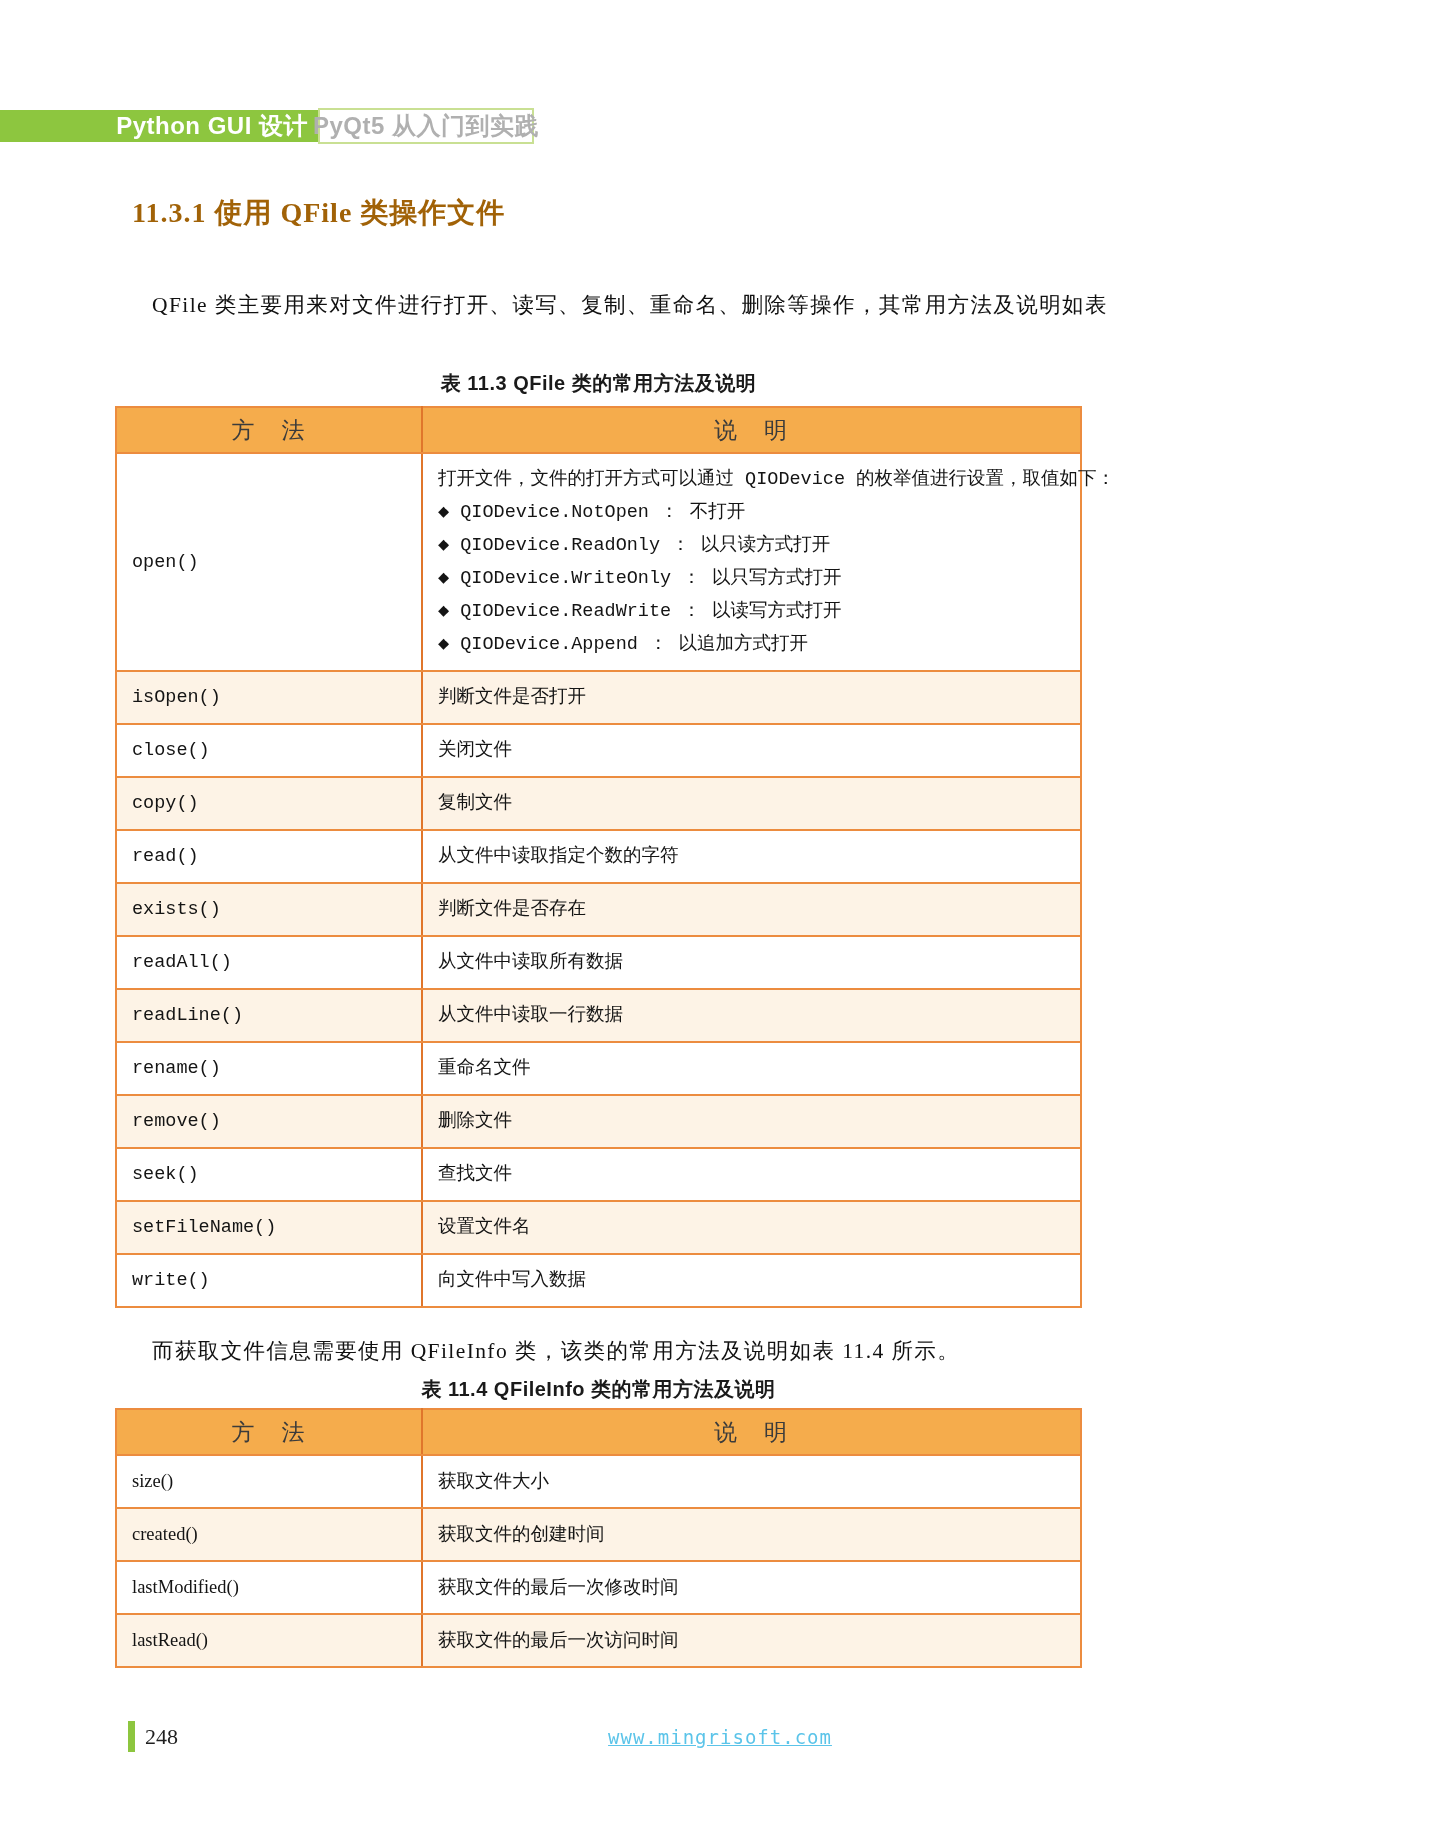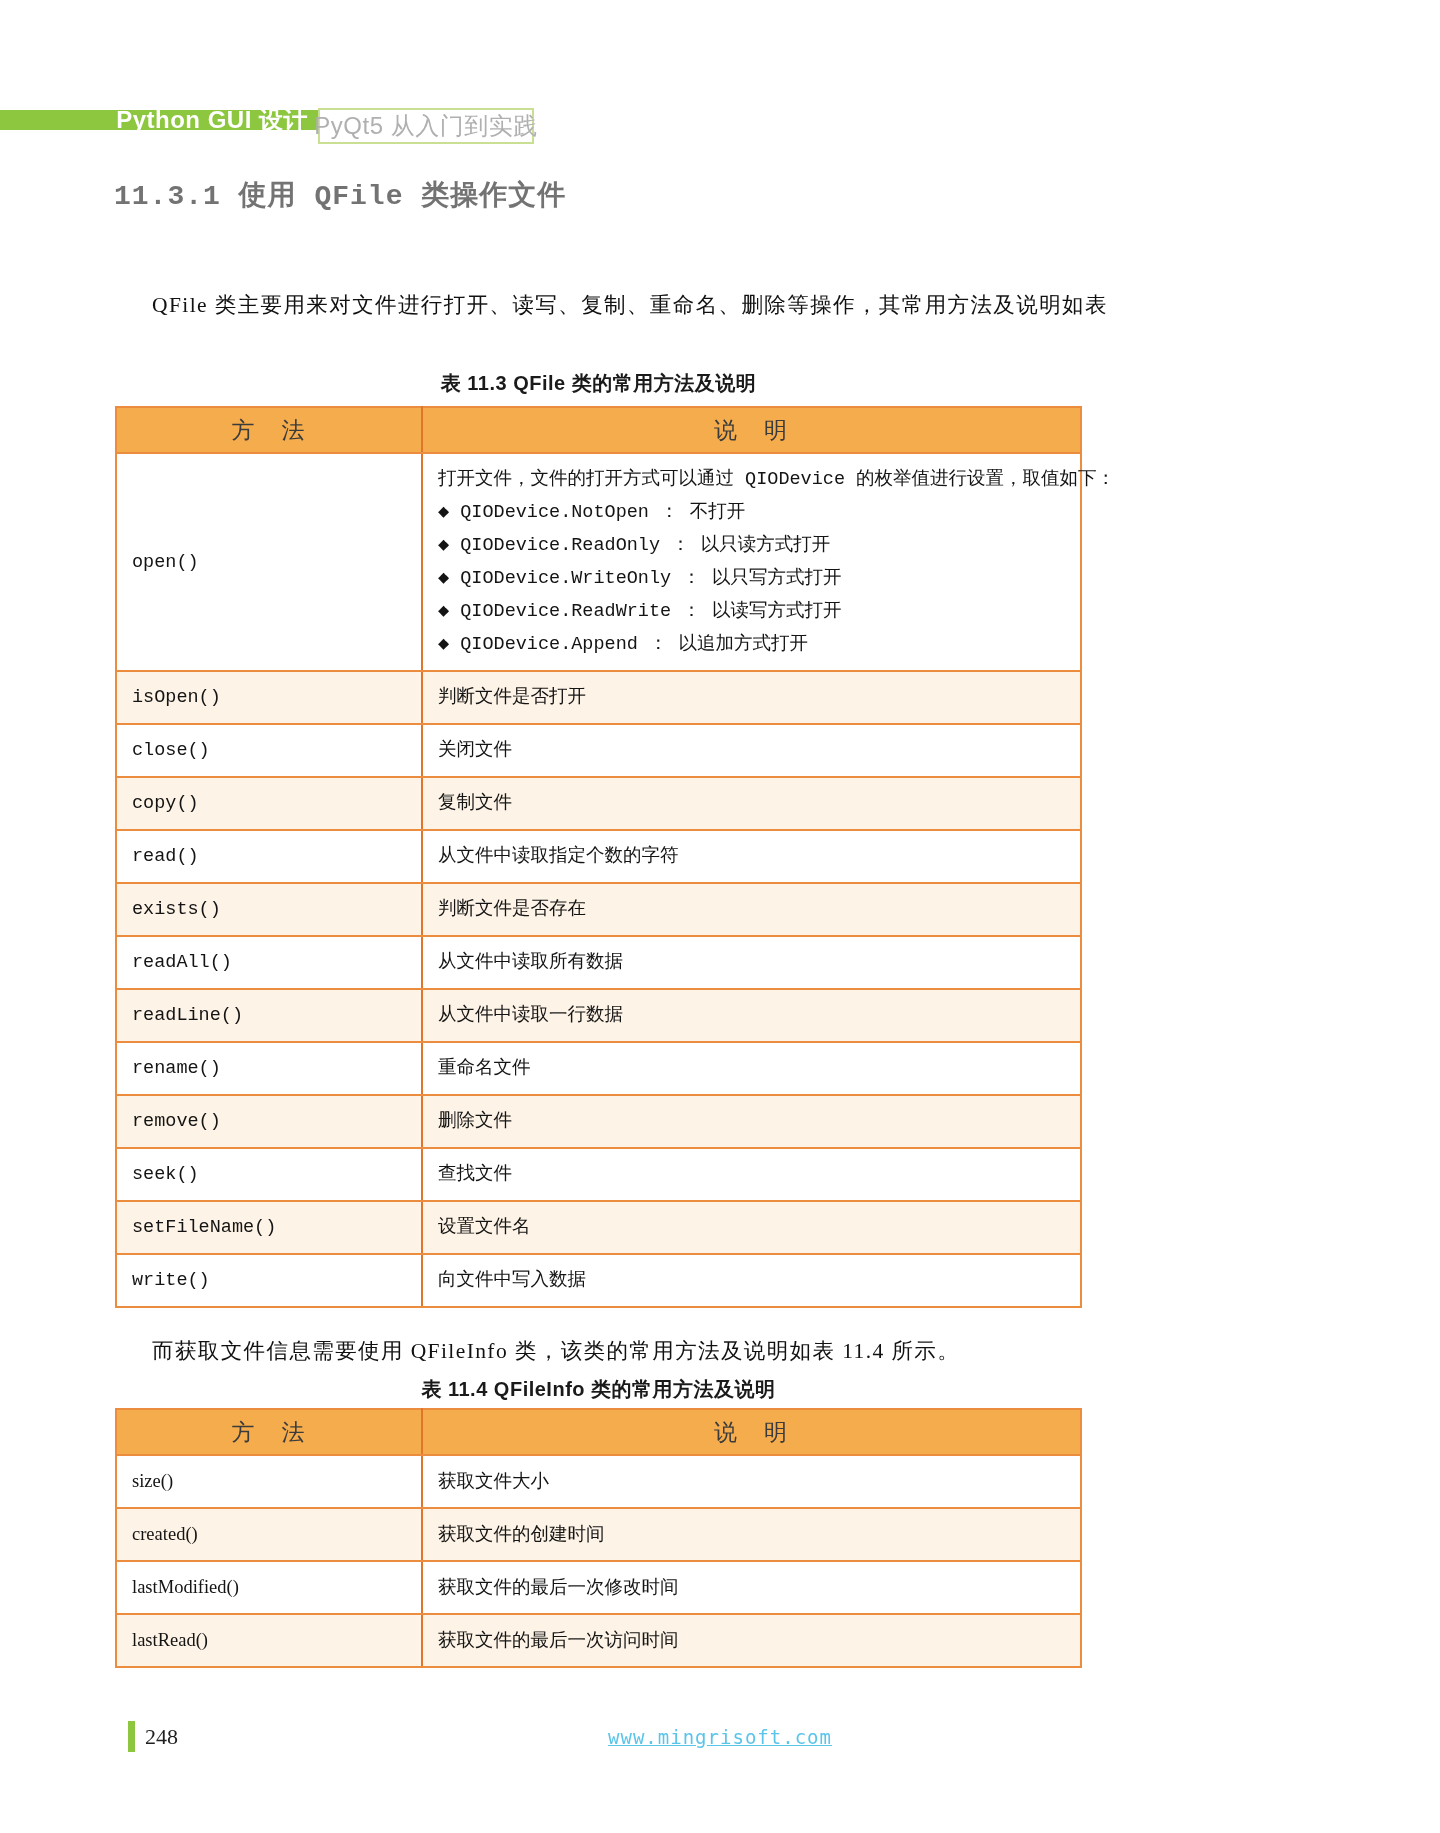--- a/index.html
+++ b/index.html
@@ -14,41 +14,41 @@
   html,body{margin:0;padding:0;}
   body{
     width:1440px;height:1833px;position:relative;background:#ffffff;
     font-family:"Liberation Serif","DejaVu Serif",serif;color:#141414;
     overflow:hidden;
   }
 
   
   .topbar{position:absolute;top:110px;left:0;height:32px;width:534px;}
   .topbar-green{
-    position:absolute;left:0;top:0;width:318px;height:20px;background:var(--green);
+    position:absolute;left:0;top:0;width:318px;height:32px;background:var(--green);
     display:flex;align-items:center;justify-content:flex-end;padding-right:10px;
   }
   .brand{
     color:#ffffff;font-family:"Liberation Sans","DejaVu Sans",sans-serif;
     font-weight:bold;font-size:24px;white-space:nowrap;letter-spacing:0.5px;
   }
   .topbar-box{
     position:absolute;left:318px;top:-2px;width:216px;height:36px;background:#ffffff;
     border:2px solid #C9E093;display:flex;align-items:center;justify-content:center;
   }
   .series{
     color:#B0B0B0;font-family:"Liberation Sans","DejaVu Sans",sans-serif;
-    font-weight:normal;font-size:24px;white-space:nowrap;letter-spacing:0.5px;
+    font-weight:bold;font-size:24px;white-space:nowrap;letter-spacing:0.5px;
   }
 
   
   .section-title{
-    position:absolute;left:114px;top:176px;margin:0;
-    font-family:Liberation Mono, monospace;
-    font-size:28px;font-weight:bold;color:#737373;letter-spacing:1px;white-space:nowrap;
+    position:absolute;left:114px;top:176px;margin:18px;
+    font-family:Liberation Serif, serif;
+    font-size:28px;font-weight:bold;color:#a16207;letter-spacing:1px;white-space:nowrap;
   }
 
   
   .para{position:absolute;left:108px;width:995px;font-size:21.5px;color:#111;}
   .para .para-line{white-space:nowrap;letter-spacing:1.4px;line-height:48px;}
   .para .indent{text-indent:44px;}
   .para-1{top:281px;}
   .para-2{top:1327px;}
 
   

